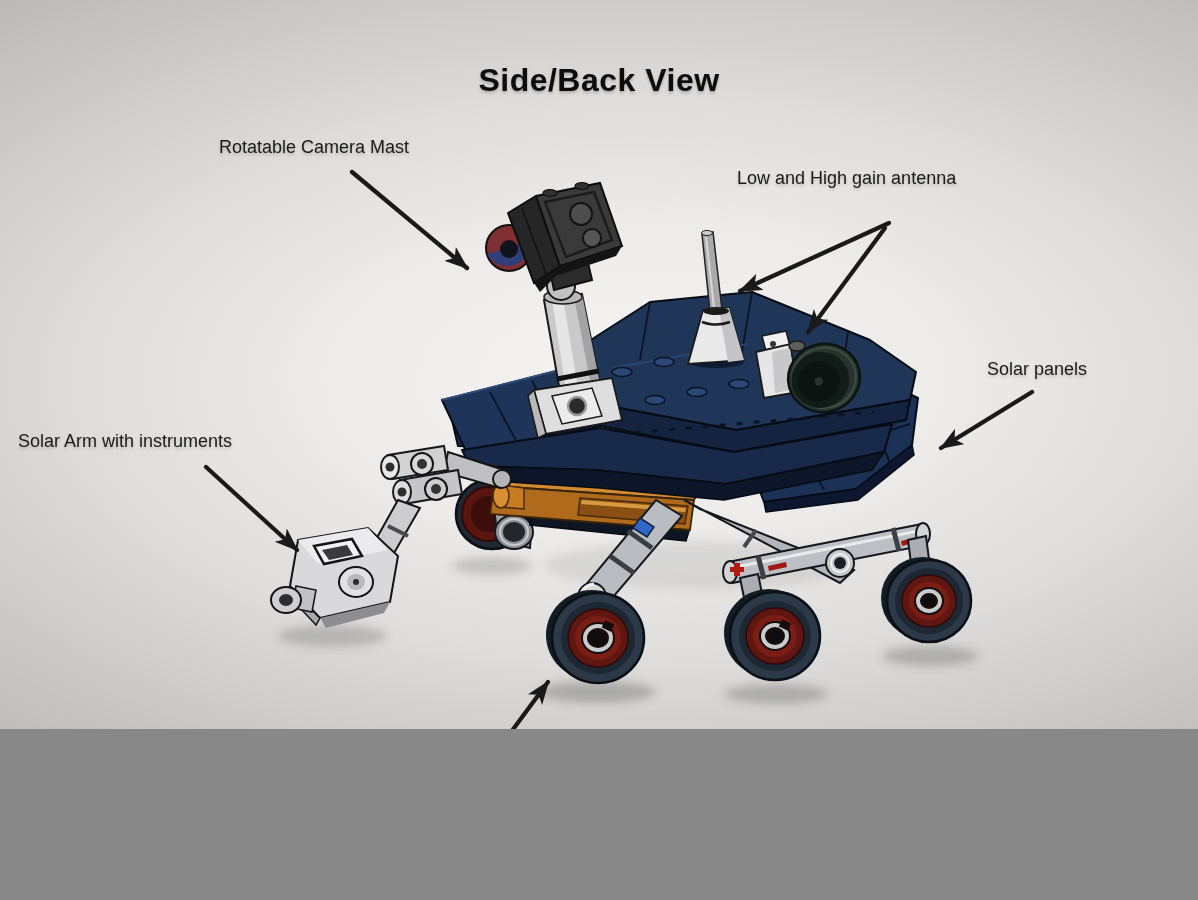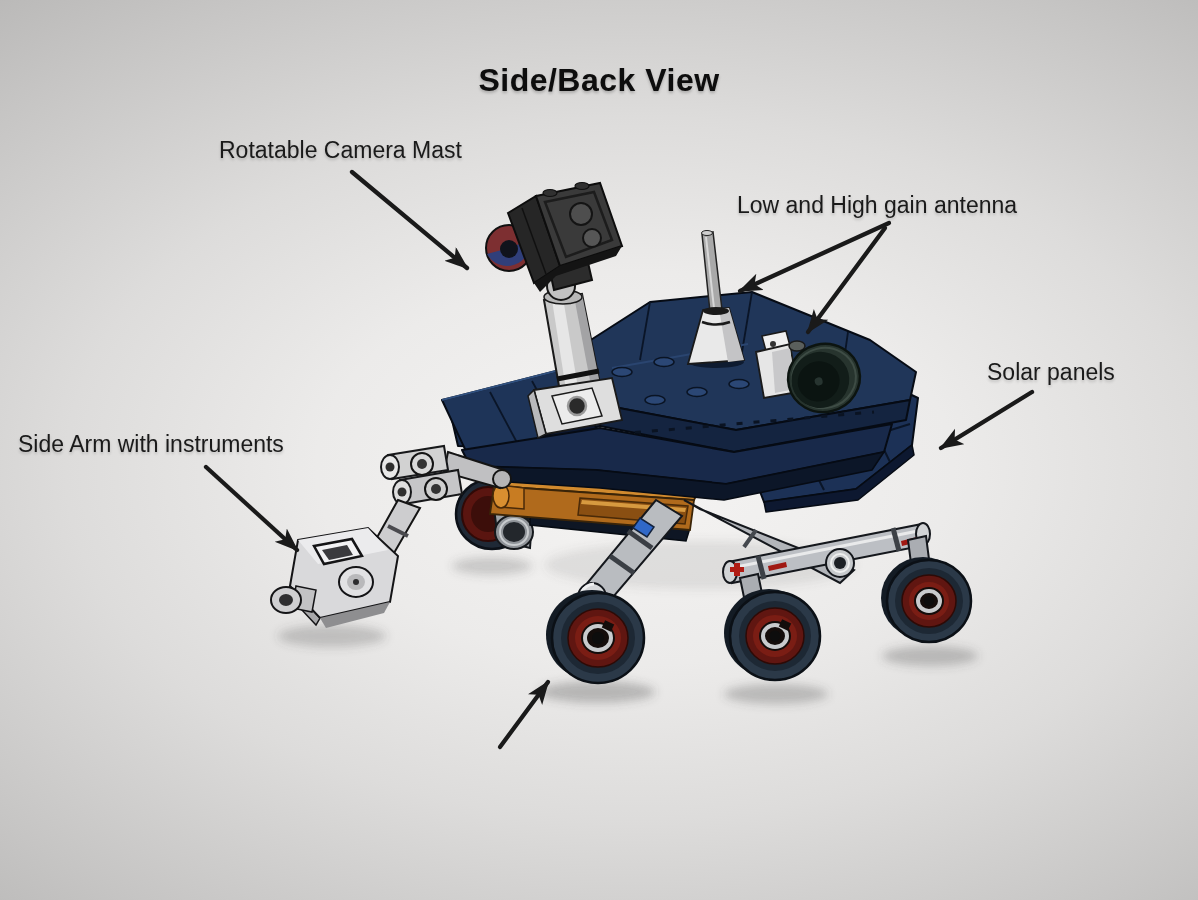--- a/index.html
+++ b/index.html
@@ -1,39 +1,39 @@
 <!DOCTYPE html>
 <html><head>
 <meta charset="utf-8">
 <style>
   html,body{margin:0;padding:0;background:#888;}
   .stage{
     position:relative;
-    width:1198px;height:900px;
+    width:1198px;height:729px;
     margin:0 auto;
     overflow:hidden;
     background:radial-gradient(ellipse 95% 78% at 53% 52%,
       #f5f4f3 0%, #eceBea 28%, #dddcdb 50%, #c6c5c4 75%, #aeadac 100%);
     font-family:"Liberation Sans", sans-serif;
   }
   .stage svg{position:absolute;left:0;top:0;}
   .slide-title{
     position:absolute;left:0;right:0;top:62px;
     text-align:center;
     font-size:32px;font-weight:bold;color:#0d0d0d;
     text-shadow:0 2px 3px rgba(0,0,0,.22);
     letter-spacing:.5px;
   }
   .lbl{
     position:absolute;
-    font-size:23px;color:#1a1a1a;white-space:nowrap;
+    font-size:18px;color:#1a1a1a;white-space:nowrap;
     text-shadow:0 2px 3px rgba(0,0,0,.18);
   }
   #lbl-camera{left:219px;top:137px;}
-  #lbl-antenna{left:737px;top:192px;}
+  #lbl-antenna{left:737px;top:168px;}
   #lbl-solar{left:987px;top:359px;}
   #lbl-arm{left:18px;top:431px;}
   #lbl-wheel{left:391px;top:759px;}
 </style>
 </head>
 <body>
 
 <div class="stage">
 
 <svg width="1198" height="900" viewBox="0 0 1198 900">
@@ -288,15 +288,15 @@
     <line x1="1032" y1="392" x2="941" y2="448" marker-end="url(#ah)"></line>
     <line x1="206" y1="467" x2="297" y2="550" marker-end="url(#ah)"></line>
     <line x1="500" y1="747" x2="548" y2="682" marker-end="url(#ah)"></line>
   </g>
 </svg>
 
 <div class="slide-title">Side/Back View</div>
 <div class="lbl" id="lbl-camera">Rotatable Camera Mast</div>
 <div class="lbl" id="lbl-antenna">Low and High gain antenna</div>
 <div class="lbl" id="lbl-solar">Solar panels</div>
-<div class="lbl" id="lbl-arm">Side Arm with instruments</div>
+<div class="lbl" id="lbl-arm">Solar Arm with instruments</div>
 
 </div>
 
 </body></html>

